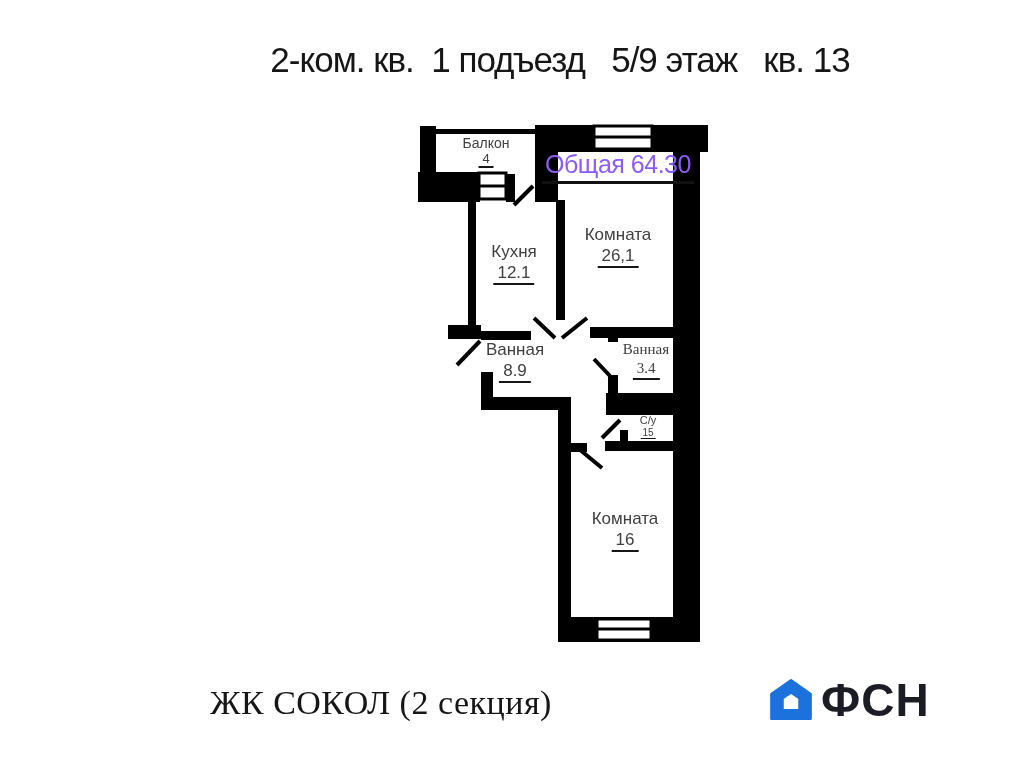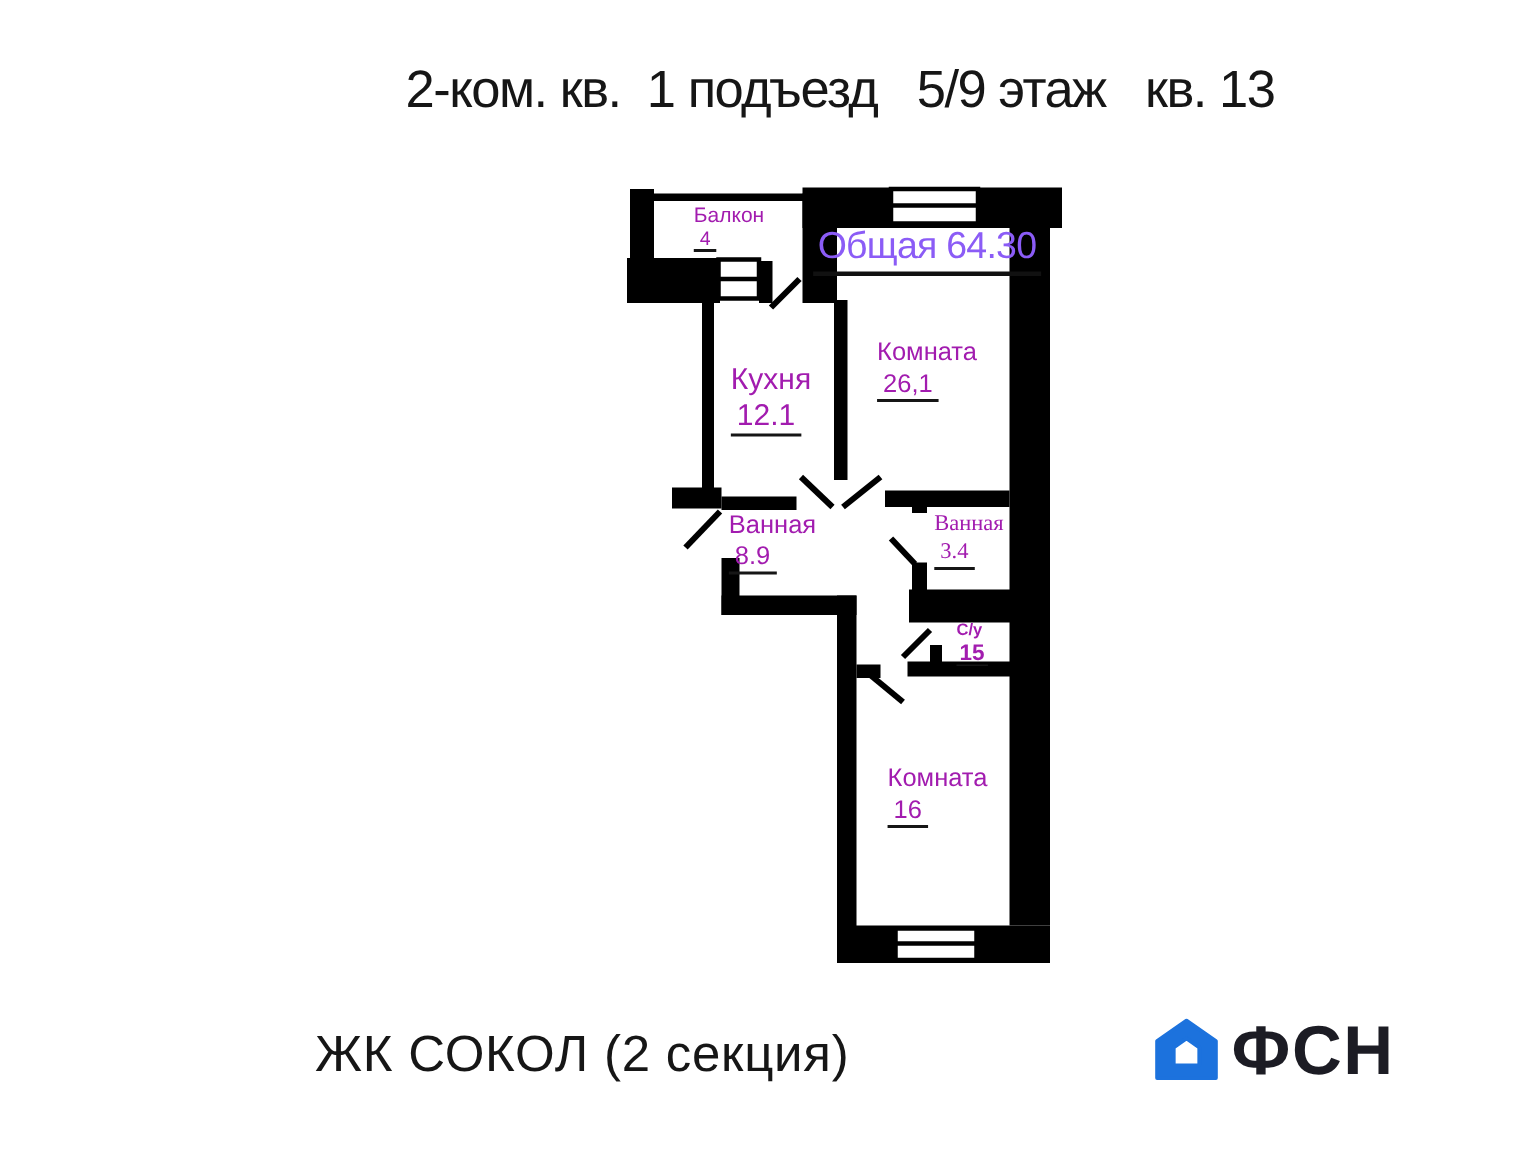--- a/index.html
+++ b/index.html
@@ -1,39 +1,39 @@
 <!DOCTYPE html>
 <html><head>
 <meta charset="utf-8">
 <style>
   html,body{margin:0;padding:0;background:#fff;}
   .page{position:relative;width:1024px;height:756px;background:#ffffff;overflow:hidden;
         font-family:"Liberation Sans", sans-serif;color:#1a1a1a;margin-left:48px;}
   .title{position:absolute;left:0;right:0;top:40px;text-align:center;
          font-size:35px;letter-spacing:-1px;white-space:pre;color:#161616;}
   .plan-svg{position:absolute;left:0;top:0;}
-  .room-label{position:absolute;transform:translateX(-50%);text-align:left;
-              white-space:nowrap;color:#a21caf;line-height:1.05;}
+  .room-label{position:absolute;transform:translateX(-50%);text-align:center;
+              white-space:nowrap;color:#404040;line-height:1.05;}
   .room-label .rn{display:block;}
   .room-label .ra{display:inline-block;border-bottom:2px solid #161616;
                   padding:0 4px 1px;margin-top:3px;}
   .lbl-balcony{left:438px;top:136px;font-size:14px;}
   .lbl-balcony .ra{font-size:13px;margin-top:1px;}
-  .lbl-kitchen{left:466px;top:243px;font-size:20px;}
+  .lbl-kitchen{left:466px;top:243px;font-size:17px;}
   .lbl-room20{left:570px;top:226px;font-size:17px;}
   .lbl-corridor{left:467px;top:341px;font-size:17px;}
   .lbl-bath{left:598px;top:342px;font-size:15px;font-family:Liberation Serif, serif;}
-  .lbl-su{left:600px;top:415px;font-size:11px;font-weight:bold;}
-  .lbl-su .ra{font-size:15px;border-bottom-width:1px;margin-top:1px;padding:0 2px;}
+  .lbl-su{left:600px;top:415px;font-size:11px;}
+  .lbl-su .ra{font-size:10px;border-bottom-width:1px;margin-top:1px;padding:0 2px;}
   .lbl-room16{left:577px;top:510px;font-size:17px;}
   .total-label{position:absolute;left:570px;top:150px;transform:translateX(-50%);
                font-size:25px;letter-spacing:-0.5px;white-space:nowrap;color:#8b5cf6;
                border-bottom:3px solid #111;padding:0 3px 2px;}
   .footer-project{position:absolute;left:162px;top:684px;font-size:34px;
-                  letter-spacing:0.5px;white-space:pre;color:#161616;}
+                  letter-spacing:0.5px;white-space:pre;color:#161616;font-family:Liberation Serif, serif;}
   .logo{position:absolute;left:720px;top:677px;display:flex;gap:7px;}
   .logo-text{font-size:46px;font-weight:bold;letter-spacing:1px;line-height:1;}
 </style>
 </head>
 <body>
 
 <div class="page">
 
   <div class="title">2-ком. кв.  1 подъезд   5/9 этаж   кв. 13</div>
 

